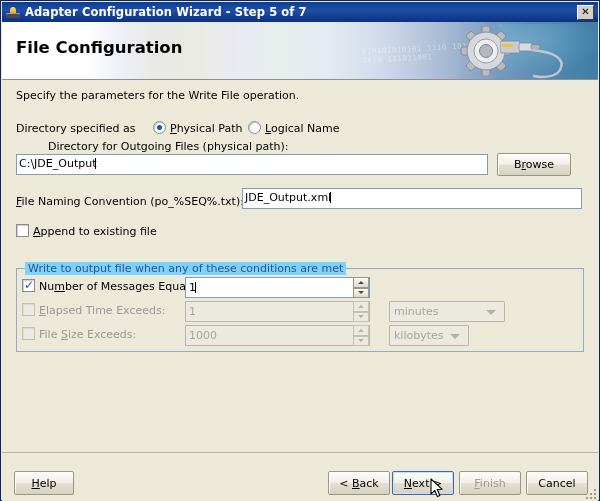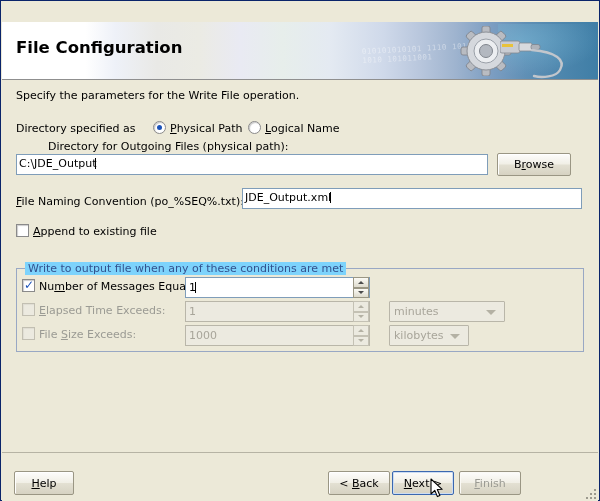--- a/index.html
+++ b/index.html
@@ -245,20 +245,29 @@
   .cursor {
     position: absolute; left: 429px; top: 477px;
     width: 14px; height: 21px; pointer-events: none;
   }
 </style>
 </head>
 <body>
 
 <div class="window">
 
+  <div class="titlebar">
+    <div class="title-icon">
+      <div class="flame"></div>
+      <div class="base"></div>
+    </div>
+    <div class="title-text">Adapter Configuration Wizard - Step 5 of 7</div>
+    <div class="title-spacer"></div>
+    <div class="close-btn">✕</div>
+  </div>
 
   <div class="banner">
     <div class="banner-gradient"></div>
     <div class="banner-swoosh"></div>
     <div class="banner-binary">
       <span>010101010101 1110  10101</span>
       <span>1010 101011001</span>
     </div>
 
     <svg class="banner-gear" viewBox="0 0 52 50">
@@ -389,20 +398,23 @@
       </div>
 
     <div class="btn focus" style="left:390px; top:18px; width:62px; height:24px;">
         <span><u>N</u>ext &gt;</span>
       </div>
 
     <div class="btn disabled" style="left:457px; top:18px; width:62px; height:24px;align-items:center;">
         <span><u>F</u>inish</span>
       </div>
 
+    <div class="btn" style="left:524px; top:18px; width:62px; height:24px;">
+        <span>Cancel</span>
+      </div>
 
     <div class="grip">
       <i style="right:0px; bottom:0px;"></i>
       <i style="right:4px; bottom:0px;"></i>
       <i style="right:8px; bottom:0px;"></i>
       <i style="right:0px; bottom:4px;"></i>
       <i style="right:4px; bottom:4px;"></i>
       <i style="right:0px; bottom:8px;"></i>
     </div>
   </div>

